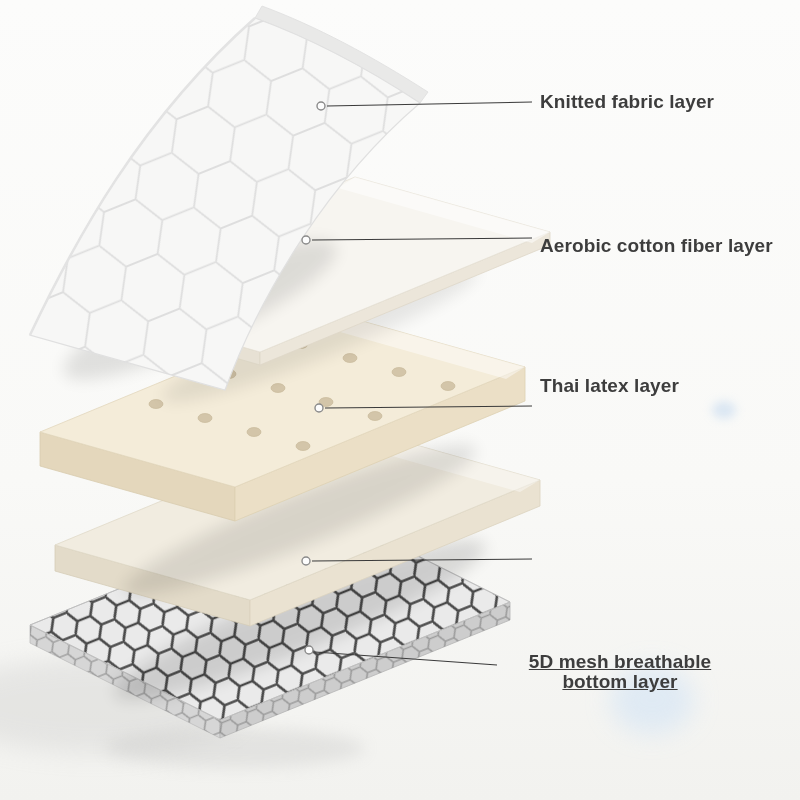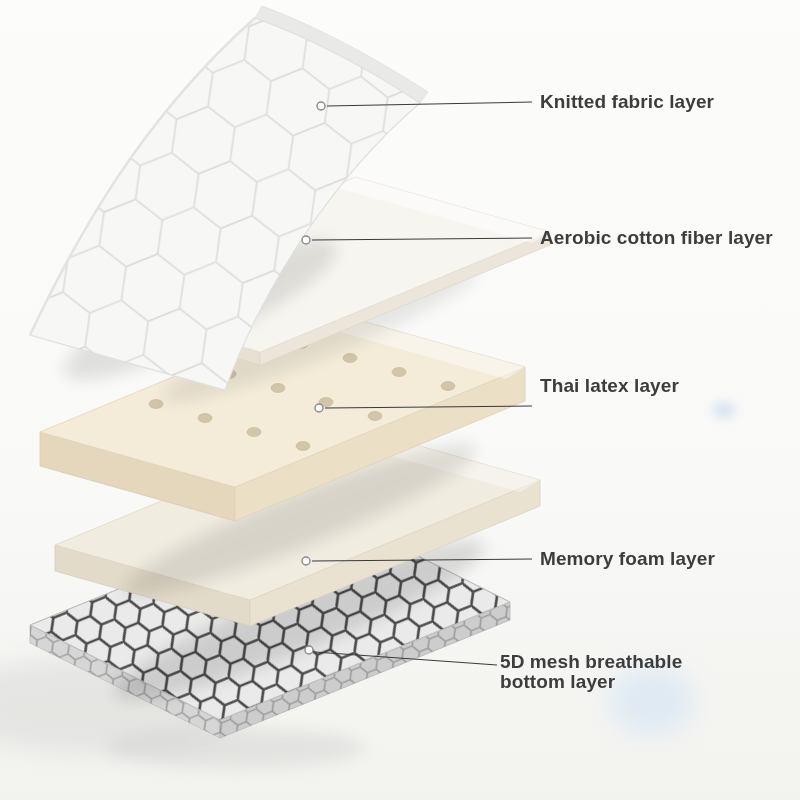--- a/index.html
+++ b/index.html
@@ -16,21 +16,22 @@
     font-weight:700;
     font-size:19px;
     line-height:20px;
     color:#3d3d3d;
     white-space:nowrap;
     letter-spacing:.1px;
   }
   .label.wrap{
     white-space:normal;
     width:240px;
-    text-align:left;
+    text-align:center;
+    text-decoration:underline;
   }
 </style>
 </head>
 <body>
 
 <div class="stage">
 
   <svg class="art" width="800" height="800" viewBox="0 0 800 800">
     <defs>
       <filter id="blur12" x="-50%" y="-50%" width="200%" height="200%">
@@ -129,21 +130,20 @@
       <circle cx="321" cy="106" r="4" fill="#fdfdfd" stroke="#8a8a8a" stroke-width="1.4"></circle>
       <circle cx="306" cy="240" r="4" fill="#fdfdfd" stroke="#8a8a8a" stroke-width="1.4"></circle>
       <circle cx="319" cy="408" r="4" fill="#fdfdfd" stroke="#8a8a8a" stroke-width="1.4"></circle>
       <circle cx="306" cy="561" r="4" fill="#fdfdfd" stroke="#8a8a8a" stroke-width="1.4"></circle>
       <circle cx="309" cy="650" r="4" fill="#fdfdfd" stroke="#8a8a8a" stroke-width="1.4"></circle>
     </g>
   </svg>
 
   <div class="label" style="left:540px;top:92px">Knitted fabric layer</div>
 
-  <div class="label" style="left:540px;top:228px">Aerobic cotton fiber layer</div>
+  <div class="label" style="left:540px;top:236px">Aerobic cotton fiber layer</div>
 
   <div class="label" style="left:540px;top:376px">Thai latex layer</div>
 
-  <div class="label" style="left:540px;top:549px">Memory foam layer</div>
 
   <div class="label wrap" style="left:500px;top:652px">5D mesh breathable bottom layer</div>
 
 </div>
 
 </body></html>

